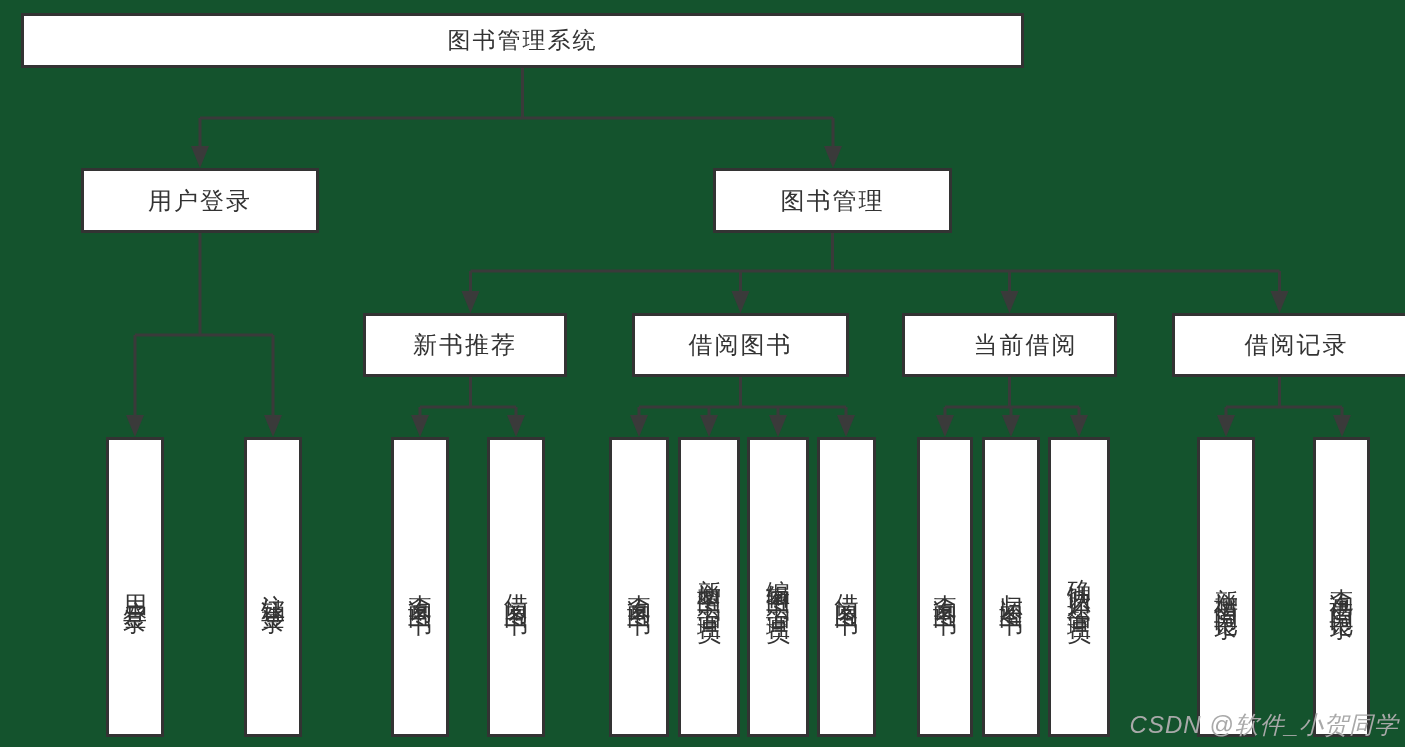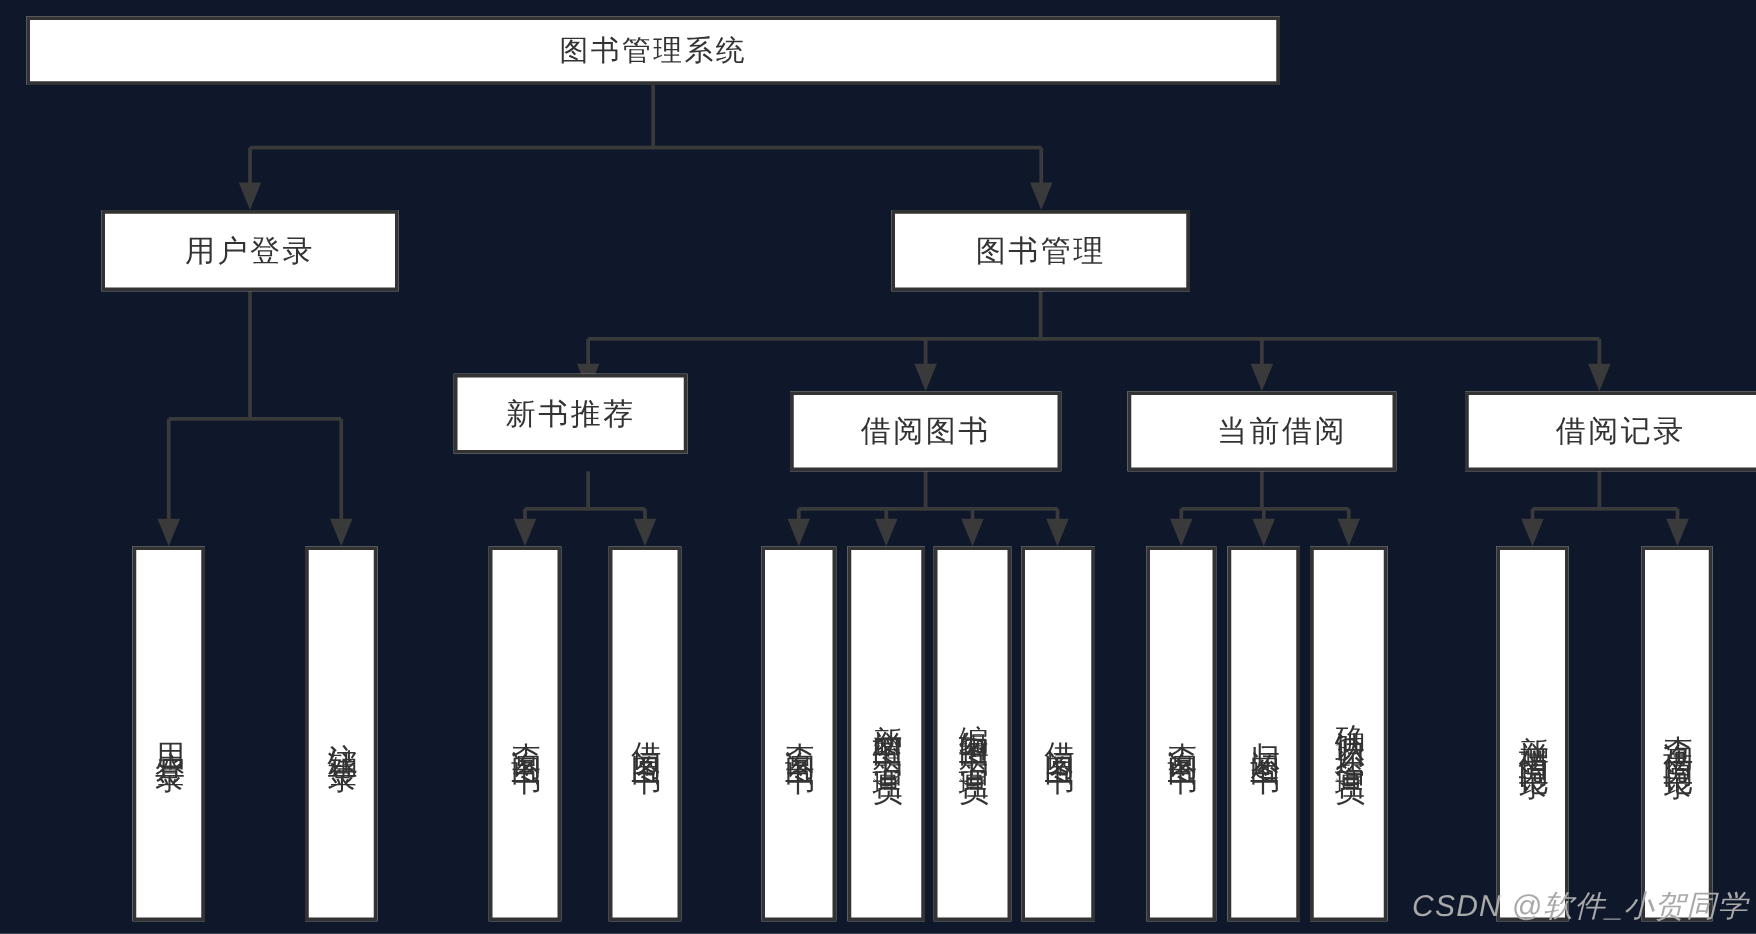--- a/index.html
+++ b/index.html
@@ -1,21 +1,21 @@
 <!DOCTYPE html>
 <html><head>
 <meta charset="utf-8">
 <style>
   html, body { margin: 0; padding: 0; }
   body { background: #ffffff; font-family: "Liberation Sans", "DejaVu Sans", sans-serif; }
   #stage {
     position: relative;
     width: 1405px;
     height: 747px;
-    background: #0f172a;
+    background: #14532d;
     overflow: hidden;
   }
   #connector-svg {
     position: absolute;
     left: 0; top: 0;
     width: 1405px; height: 747px;
   }
   .node {
     position: absolute;
     box-sizing: border-box;
@@ -106,21 +106,21 @@
     <span>图书管理系统</span>
   </div>
 
   <div class="node hbox" style="left:81px; top:168px; width:238px; height:65px;">
     <span>用户登录</span>
   </div>
   <div class="node hbox" style="left:713px; top:168px; width:239px; height:65px;font-family:Liberation Serif, serif;">
     <span>图书管理</span>
   </div>
 
-  <div class="node hbox" style="left:363px; top:299px; width:187px; height:64px;">
+  <div class="node hbox" style="left:363px; top:313px; width:204px; height:64px;">
     <span>新书推荐</span>
   </div>
   <div class="node hbox" style="left:632px; top:313px; width:217px; height:64px;">
     <span>借阅图书</span>
   </div>
   <div class="node hbox" style="left:902px; top:313px; width:215px; height:64px;padding-left:32px;">
     <span>当前借阅</span>
   </div>
   <div class="node hbox" style="left:1172px; top:313px; width:249px; height:64px;">
     <span>借阅记录</span>

